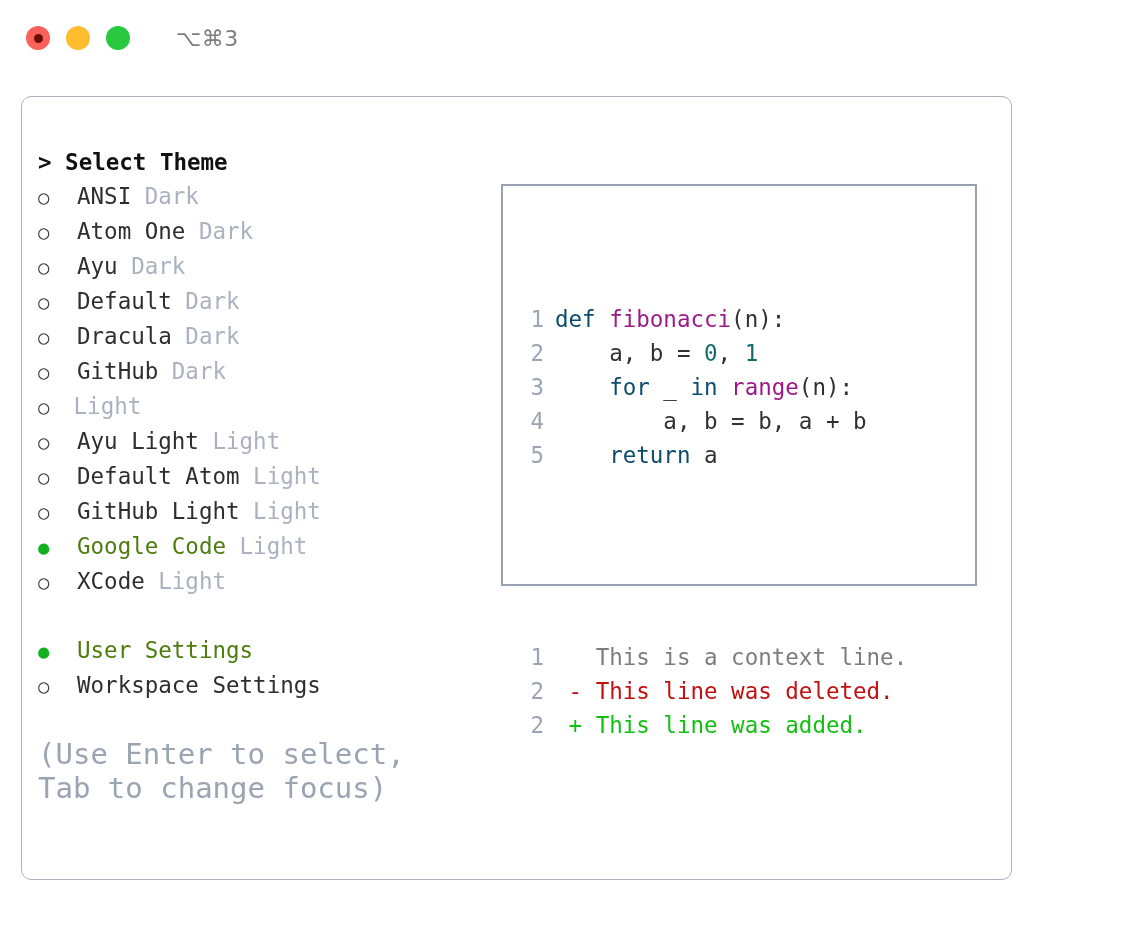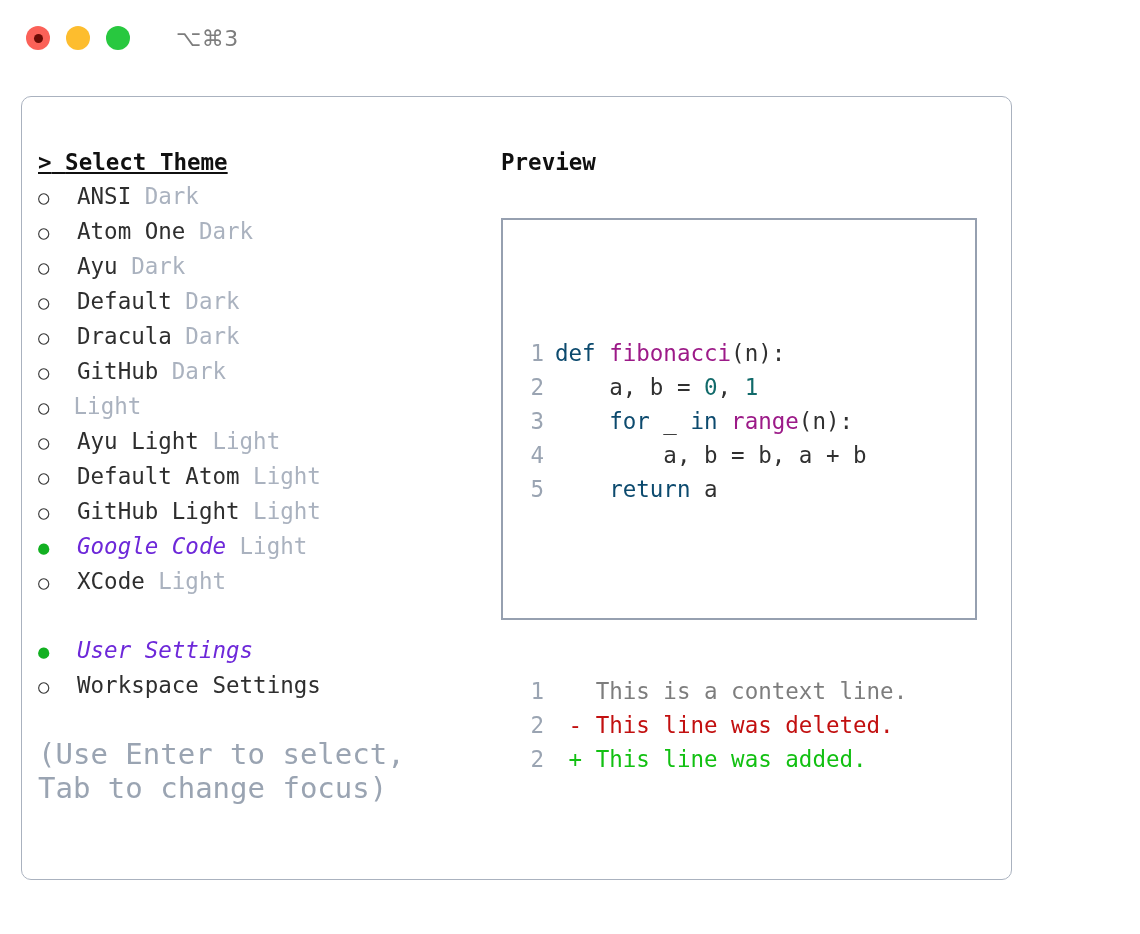--- a/index.html
+++ b/index.html
@@ -96,40 +96,40 @@
     width: 490px;
   }
 
   
   .section-heading {
     font-size: 22.5px;
     line-height: 34px;
     color: #101010;
     white-space: pre;
   }
-  .section-heading.focused { font-weight: bold; text-decoration: underline; }
+  .section-heading.focused { font-weight: bold; }
 
   .opt-row {
     display: flex;
     align-items: baseline;
     font-size: 22.5px;
     line-height: 34px;
     white-space: pre;
   }
   .bullet {
     display: inline-block;
     width: 22px;
     flex: 0 0 22px;
     color: #3a3a3a;
     font-size: 19px;
     line-height: 34px;
   }
   .bullet.on { color: #12b021; }
   .opt-label { color: #2e2e2e; margin-left: 17px; }
-  .opt-row.selected .opt-label { color: #6d28d9; font-style: italic; }
+  .opt-row.selected .opt-label { color: #4d7c0f; }
   .opt-meta  { color: #aab2bf; }
 
   .spacer-row { height: 34px; }
 
   #hint-text {
     margin-top: 34px;
     font-size: 29px;
     line-height: 34px;
     color: #9aa4b2;
     width: 420px;
@@ -224,21 +224,20 @@
 
       <div id="apply-list">
           <div class="opt-row selected"><span class="bullet on">●</span><span class="opt-label">User Settings</span></div>
           <div class="opt-row"><span class="bullet">○</span><span class="opt-label">Workspace Settings</span></div>
         </div>
 
       <div id="hint-text">(Use Enter to select, Tab to change focus)</div>
     </div>
 
     <div id="right-column">
-      <div id="preview-heading">Preview</div>
 
       <div id="preview-box">
         <div id="code-area">
           <div id="code-lines"><div class="code-line"><span class="lineno">1</span><span class="code-text"><span class="tok-kw">def </span><span class="tok-fn">fibonacci</span><span class="tok-pl">(n):</span></span></div><div class="code-line"><span class="lineno">2</span><span class="code-text"><span class="tok-pl">    a, b = </span><span class="tok-num">0</span><span class="tok-pl">, </span><span class="tok-num">1</span></span></div><div class="code-line"><span class="lineno">3</span><span class="code-text"><span class="tok-pl">    </span><span class="tok-kw">for</span><span class="tok-pl"> _ </span><span class="tok-kw">in</span><span class="tok-pl"> </span><span class="tok-fn">range</span><span class="tok-pl">(n):</span></span></div><div class="code-line"><span class="lineno">4</span><span class="code-text"><span class="tok-pl">        a, b = b, a + b</span></span></div><div class="code-line"><span class="lineno">5</span><span class="code-text"><span class="tok-pl">    </span><span class="tok-kw">return</span><span class="tok-pl"> a</span></span></div></div>
           <div class="diff-gap"></div>
           <div id="diff-lines"><div class="code-line"><span class="lineno">1</span><span class="code-text diff-context">   This is a context line.</span></div><div class="code-line"><span class="lineno">2</span><span class="code-text diff-del"> - This line was deleted.</span></div><div class="code-line"><span class="lineno">2</span><span class="code-text diff-add"> + This line was added.</span></div></div>
         </div>
       </div>
     </div>
 

